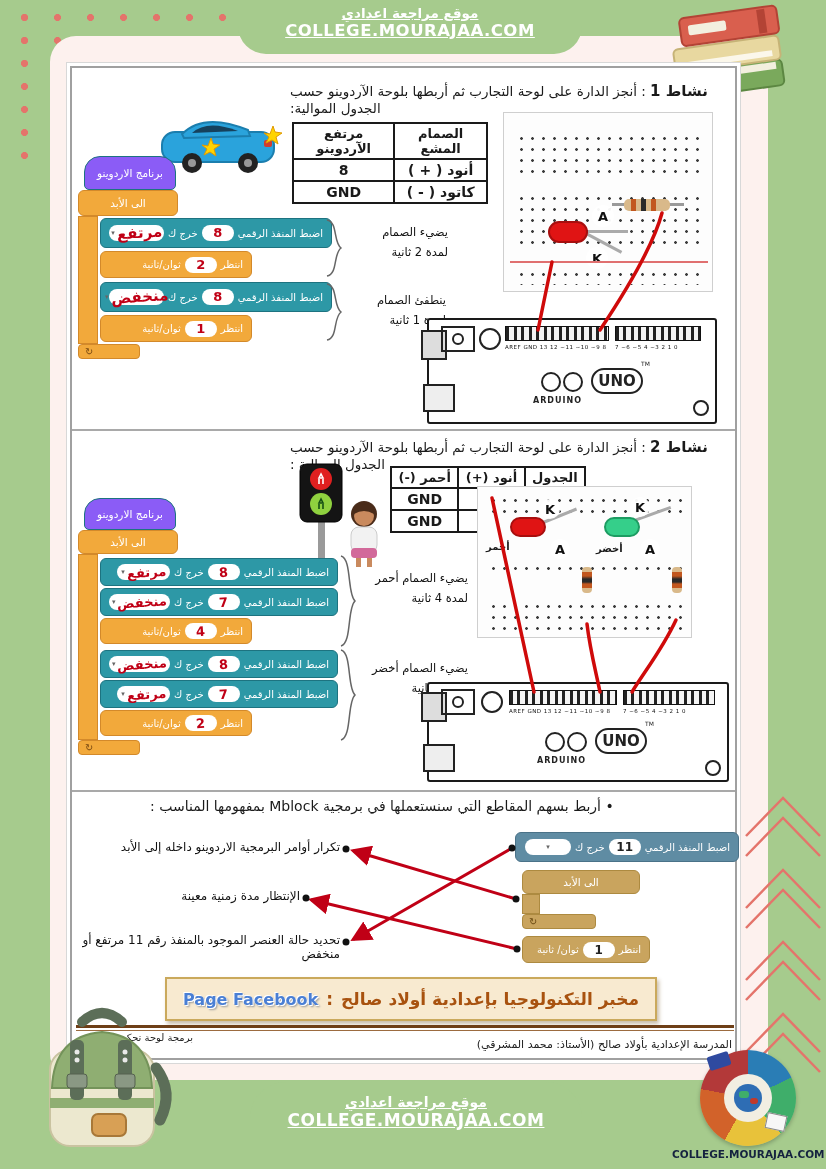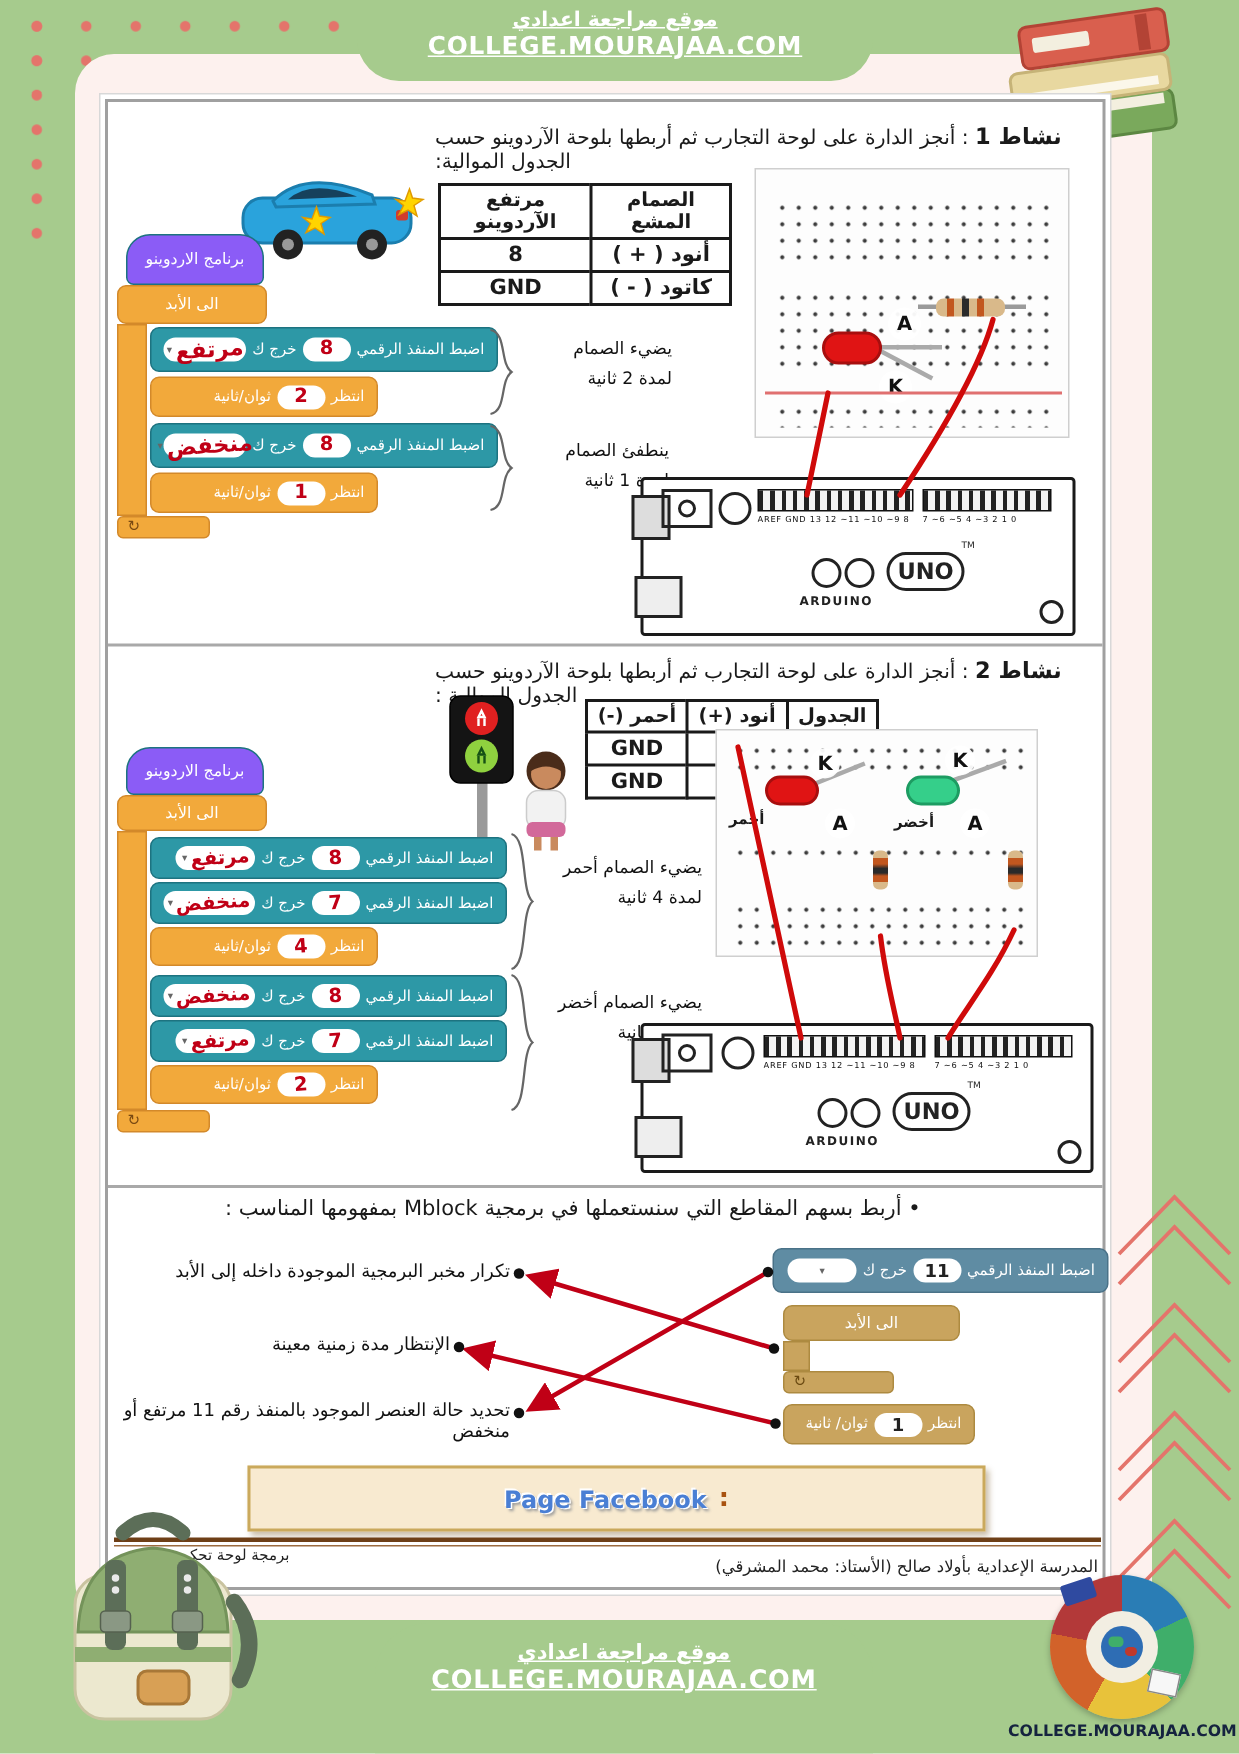--- a/index.html
+++ b/index.html
@@ -406,25 +406,26 @@
   <span>↻</span>
 </div>
 <div class="abs mb mtan" style="left:522px;top:936px;width:128px;height:27px">
   <span>انتظر</span>
   <span class="oval">
       <span class="numdark">1</span>
     </span>
   <span>ثوان/ ثانية</span>
 </div>
 
-<div class="abs mitem" style="left:108px;top:840px;width:232px">تكرار مخبر البرمجية الموجودة داخله إلى الأبد</div>
+<div class="abs mitem" style="left:108px;top:840px;width:232px">تكرار أوامر البرمجية الاردوينو داخله إلى الأبد</div>
 <div class="abs mitem" style="left:168px;top:889px;width:132px">الإنتظار مدة زمنية معينة</div>
 <div class="abs mitem" style="left:82px;top:933px;width:258px">تحديد حالة العنصر الموجود بالمنفذ رقم 11 مرتفع أو منخفض</div>
 
 <div class="abs fbbox" style="left:165px;top:977px;width:492px;height:44px">
+  <span class="ar">مخبر التكنولوجيا بإعدادية أولاد صالح</span>
   <span class="ar">:</span>
   <span class="fb">Page Facebook</span>
 </div>
 <div class="abs" style="left:76px;top:1025px;width:658px;height:3px;background:#6e3f17"></div>
 <div class="abs" style="left:76px;top:1030px;width:658px;height:1px;background:#9c6b3f"></div>
 <div class="abs smalltxt" style="left:370px;top:1038px;width:362px;direction:rtl;text-align:right;font-size:11px">المدرسة الإعدادية بأولاد صالح  (الأستاذ: محمد المشرقي)</div>
 <div class="abs smalltxt" style="left:73px;top:1032px;width:120px;direction:rtl;font-size:10px">برمجة لوحة تحكم</div>
 
 <svg class="abs" style="left:0;top:0;pointer-events:none" width="826" height="1169">
   <defs>

